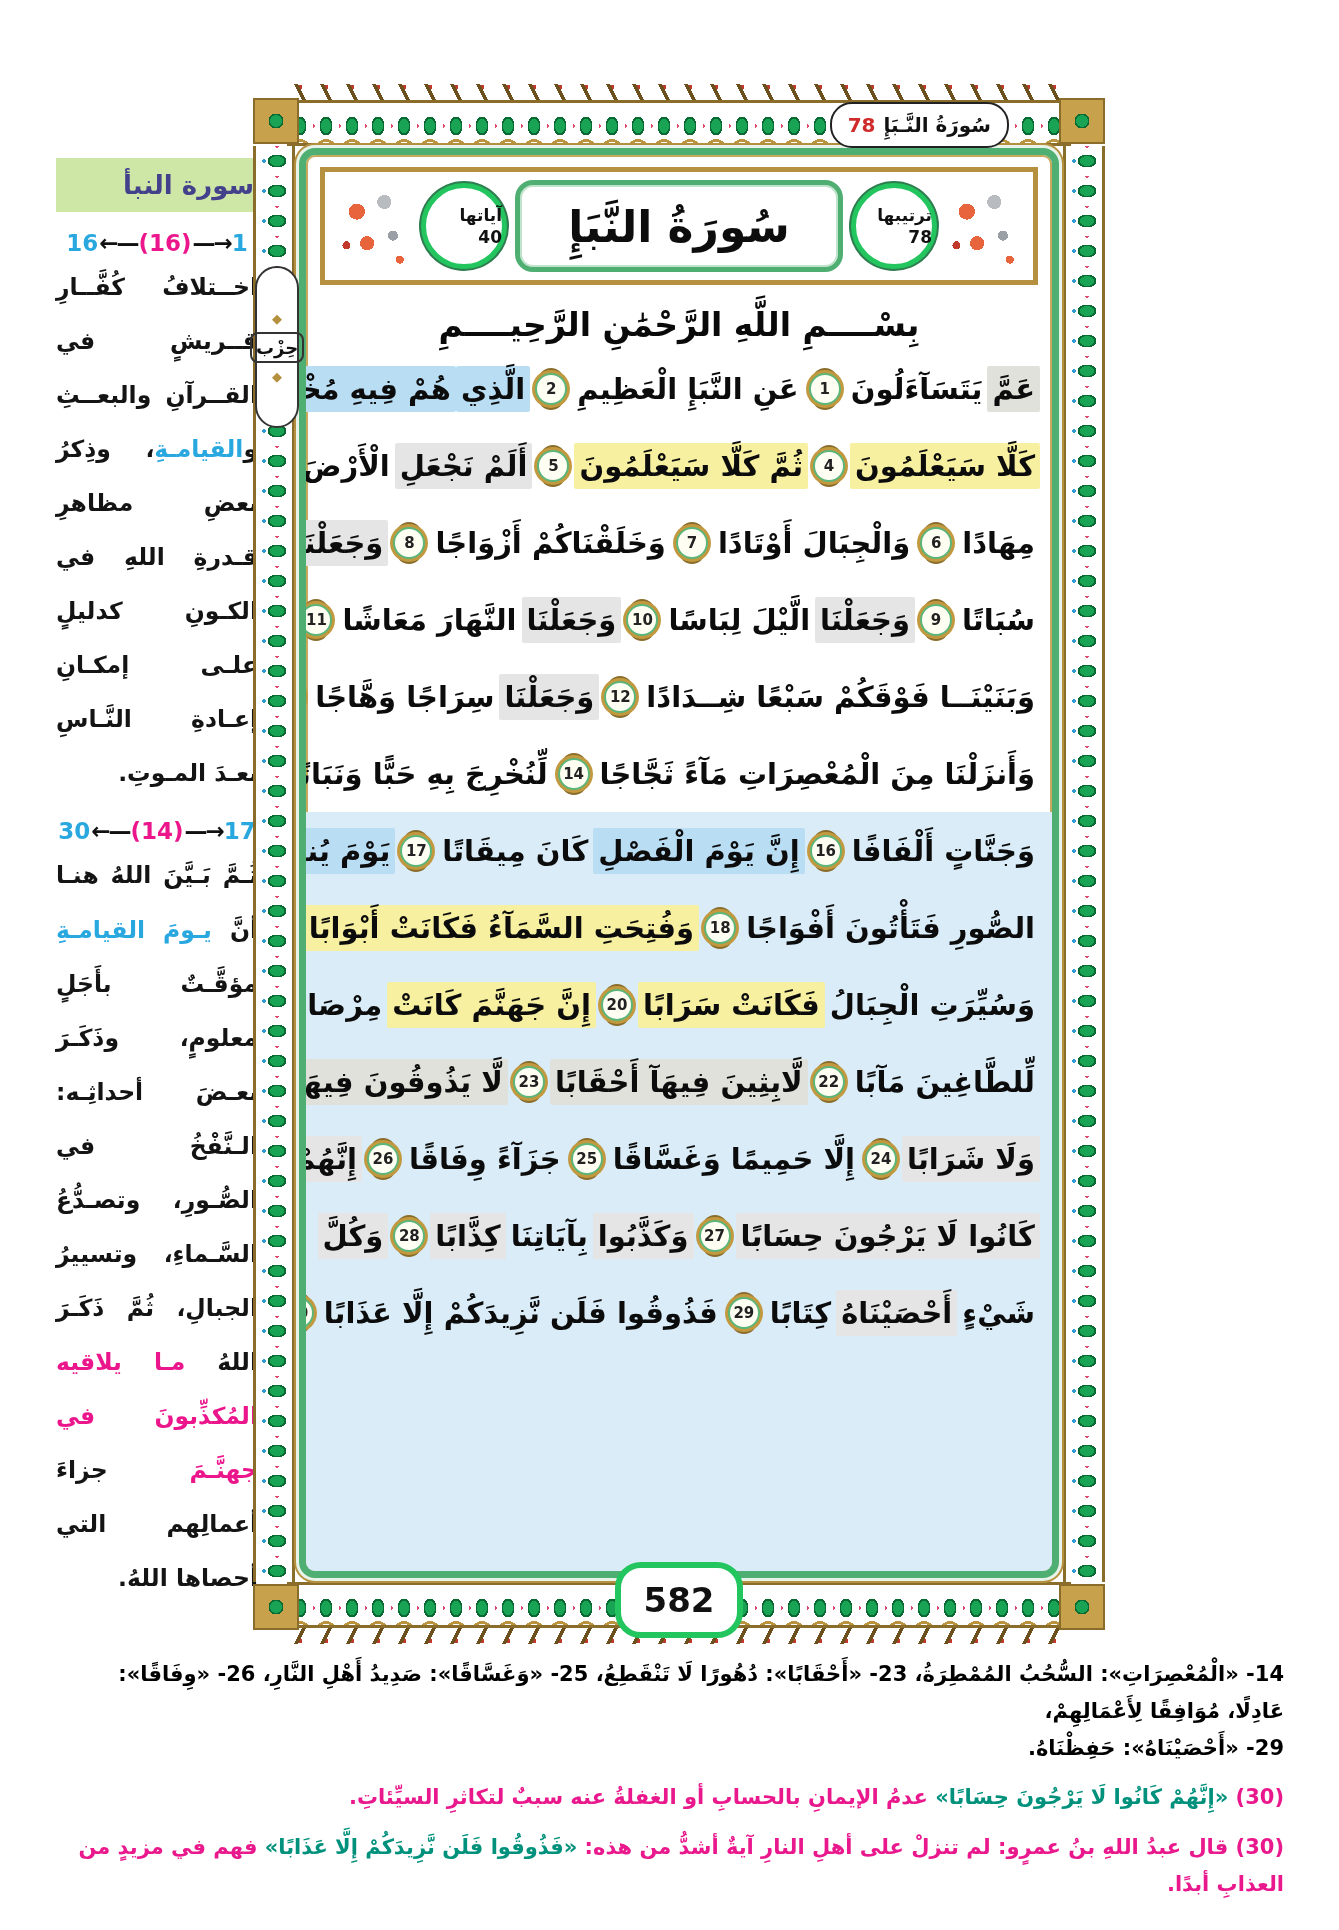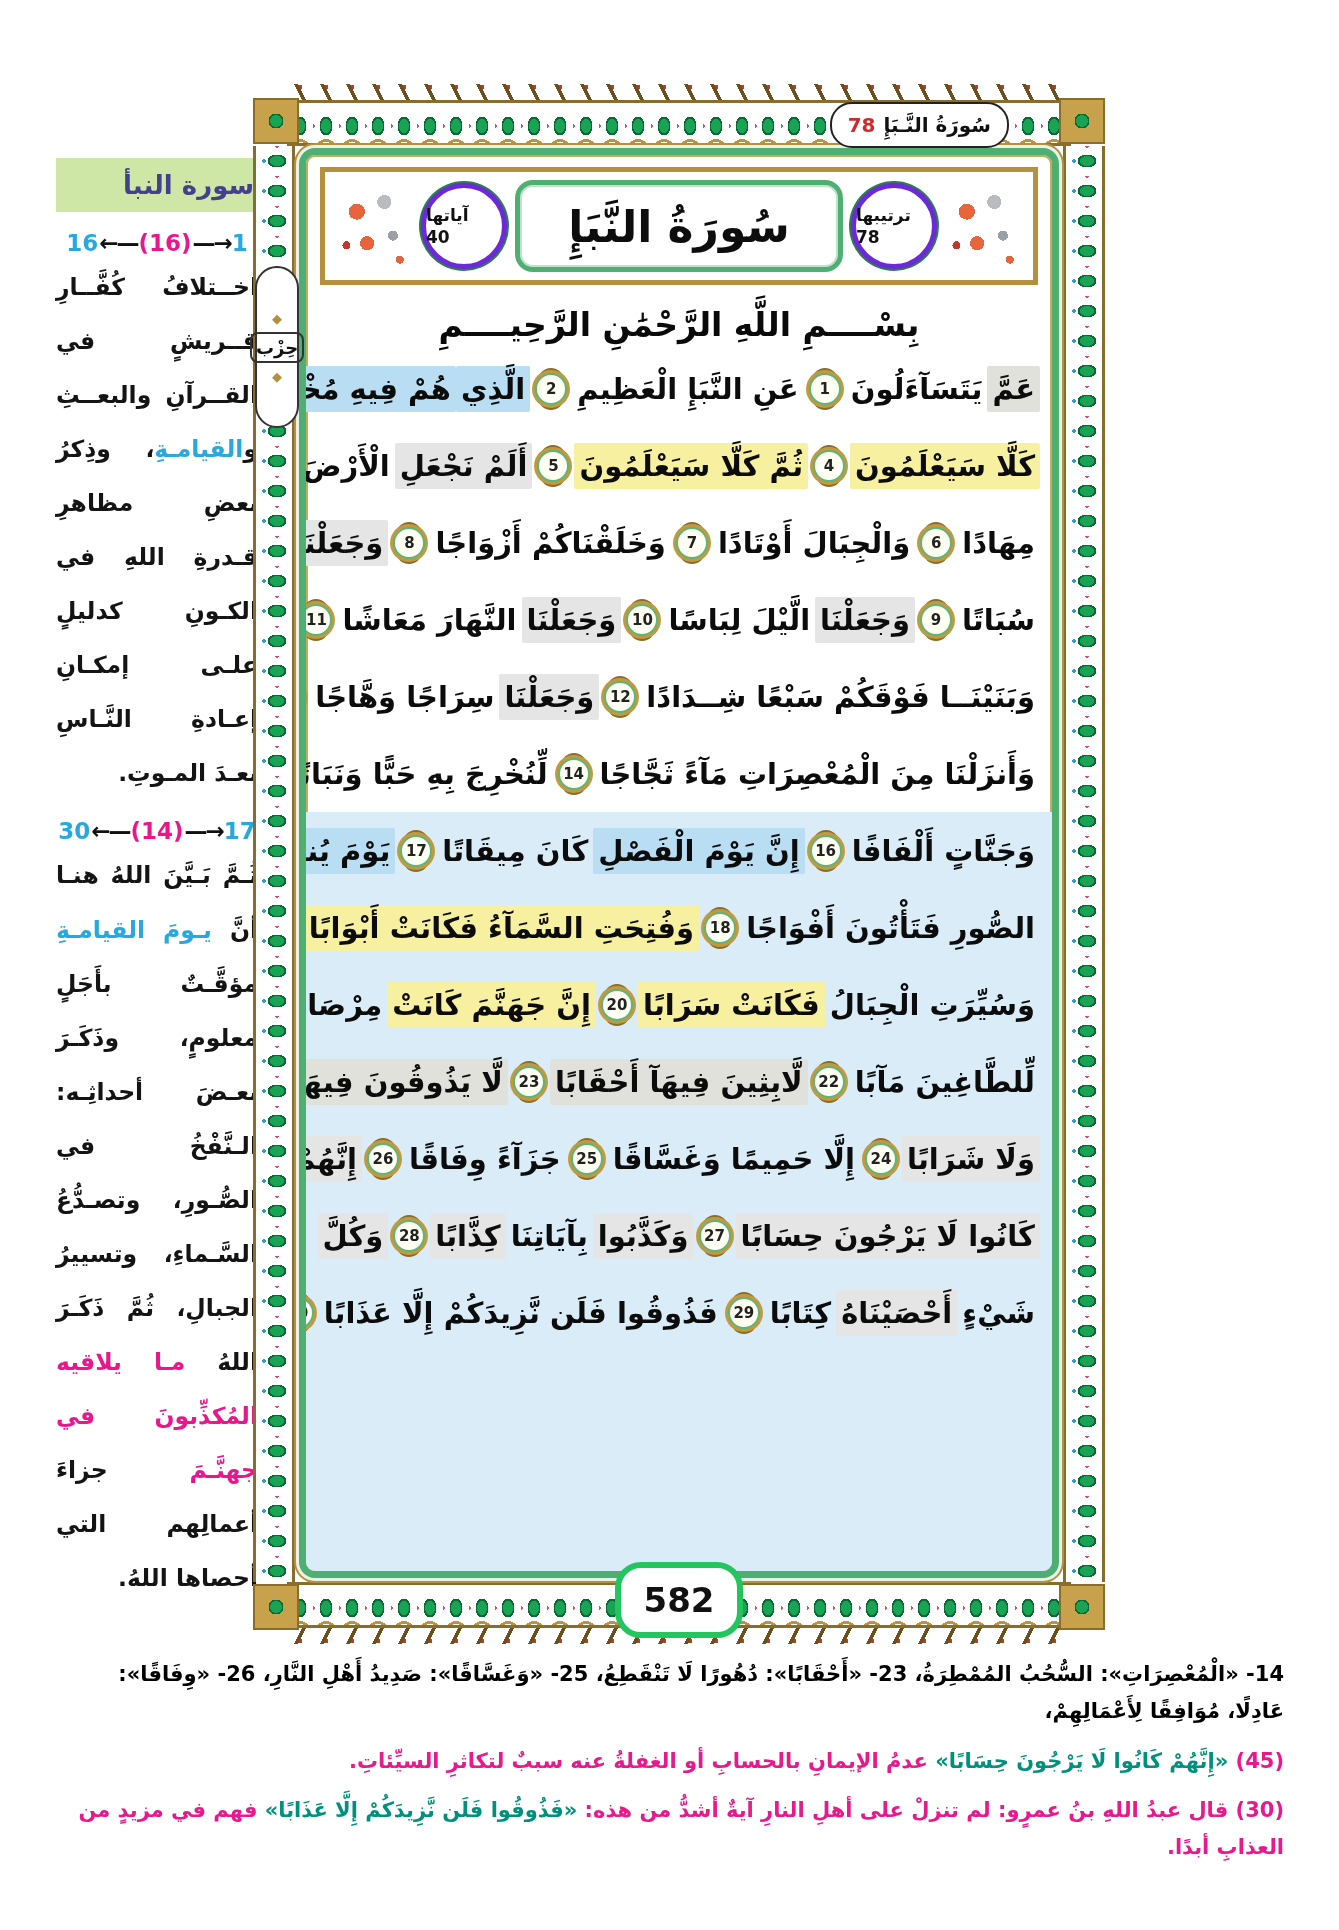--- a/index.html
+++ b/index.html
@@ -51,23 +51,23 @@
   .title-bar { margin:12px 14px 4px; border:5px solid #b5913f; background:#fff;
     height:118px; display:flex; align-items:stretch; gap:4px; padding:6px; }
   .flower { width:86px; border-radius:6px;
     background-image:
       radial-gradient(circle 11px at 30% 35%, #e8643c 0 8px, transparent 8px),
       radial-gradient(circle 9px at 62% 25%, #b8bcc0 0 7px, transparent 7px),
       radial-gradient(circle 9px at 42% 68%, #e8643c 0 7px, transparent 7px),
       radial-gradient(circle 7px at 72% 60%, #9aa0a6 0 5px, transparent 5px),
       radial-gradient(circle 5px at 18% 70%, #c0392b 0 4px, transparent 4px),
       radial-gradient(circle 5px at 80% 85%, #e8643c 0 4px, transparent 4px); }
-  .badge { width:86px; height:86px; border-radius:50%; border:5px solid #6d28d9;
+  .badge { width:86px; height:86px; border-radius:50%; border:5px solid #22c55e;
     box-shadow:0 0 0 2px #2e7d4f; background:#fff; align-self:center; flex-shrink:0;
-    display:flex; flex-direction:column; align-items:flex-start; justify-content:center;
+    display:flex; flex-direction:column; align-items:flex-end; justify-content:center;
     font-size:17px; font-weight:bold; line-height:1.3; color:#111; }
   .title-lobed { flex:1; margin:2px 4px; border:5px solid #4fae71; border-radius:18px;
     box-shadow: inset 0 0 0 2px #bfe3cb; display:flex; align-items:center; justify-content:center;
     font-size:44px; font-weight:bold; color:#0d0d0d; }
 
   
   .bismillah { text-align:center; font-size:33px; font-weight:bold; color:#0a0a0a; padding:16px 0 6px; }
   .qarea { flex:1; display:flex; flex-direction:column; }
   .zone-white { padding:0 12px; }
   .zone-blue { flex:1; background:#d9ecf7; padding:0 12px 10px; }
@@ -293,17 +293,18 @@
               <span class="seg">فَذُوقُوا فَلَن نَّزِيدَكُمْ إِلَّا عَذَابًا</span>
               <span class="vmark">30</span>
             </div>
           </div>
       </div>
     </div>
   </div>
 
   <div class="footnotes">
       <div class="fn-gloss">14- «الْمُعْصِرَاتِ»: السُّحُبُ المُمْطِرَةُ، 23- «أَحْقَابًا»: دُهُورًا لَا تَنْقَطِعُ، 25- «وَغَسَّاقًا»: صَدِيدُ أَهْلِ النَّارِ، 26- «وِفَاقًا»: عَادِلًا، مُوَافِقًا لِأَعْمَالِهِمْ،</div>
-      <div class="fn-note"><span>(45) </span><span class="c-teal">«إِنَّهُمْ كَانُوا لَا يَرْجُونَ حِسَابًا»</span><span> عدمُ الإيمانِ بالحسابِ أو الغفلةُ عنه سببٌ لتكاثرِ السيِّئاتِ.</span></div>
+      <div class="fn-gloss">29- «أَحْصَيْنَاهُ»: حَفِظْنَاهُ.</div>
+      <div class="fn-note"><span>(30) </span><span class="c-teal">«إِنَّهُمْ كَانُوا لَا يَرْجُونَ حِسَابًا»</span><span> عدمُ الإيمانِ بالحسابِ أو الغفلةُ عنه سببٌ لتكاثرِ السيِّئاتِ.</span></div>
       <div class="fn-note"><span>(30) قال عبدُ اللهِ بنُ عمرٍو: لم تنزلْ على أهلِ النارِ آيةٌ أشدُّ من هذه: </span><span class="c-teal">«فَذُوقُوا فَلَن نَّزِيدَكُمْ إِلَّا عَذَابًا»</span><span> فهم في مزيدٍ من العذابِ أبدًا.</span></div>
     </div>
 
 </div>
 
 </body></html>

